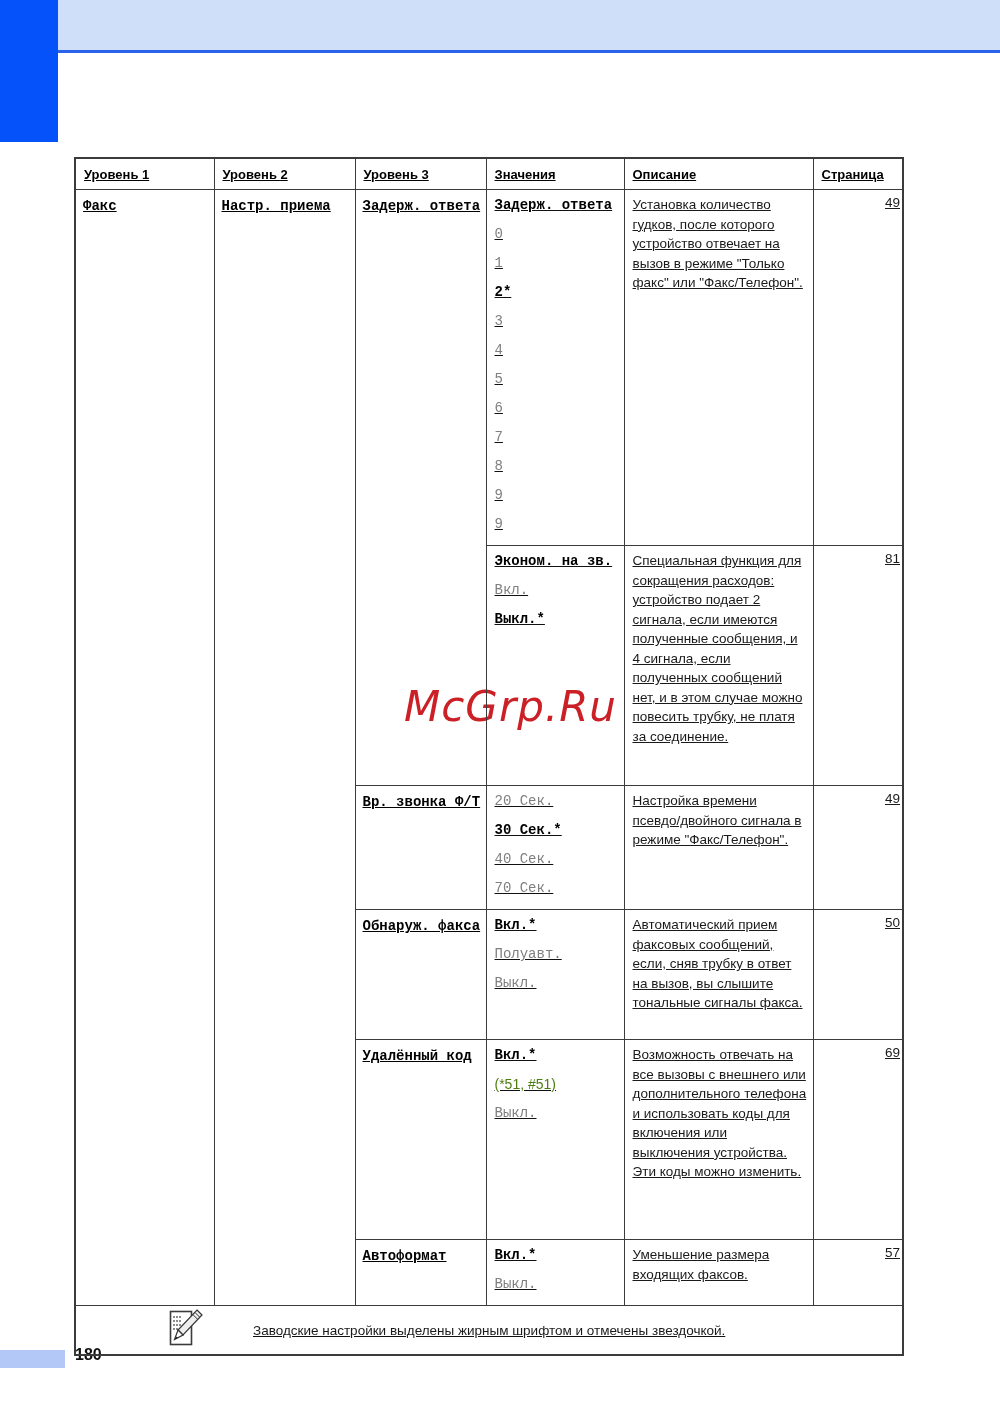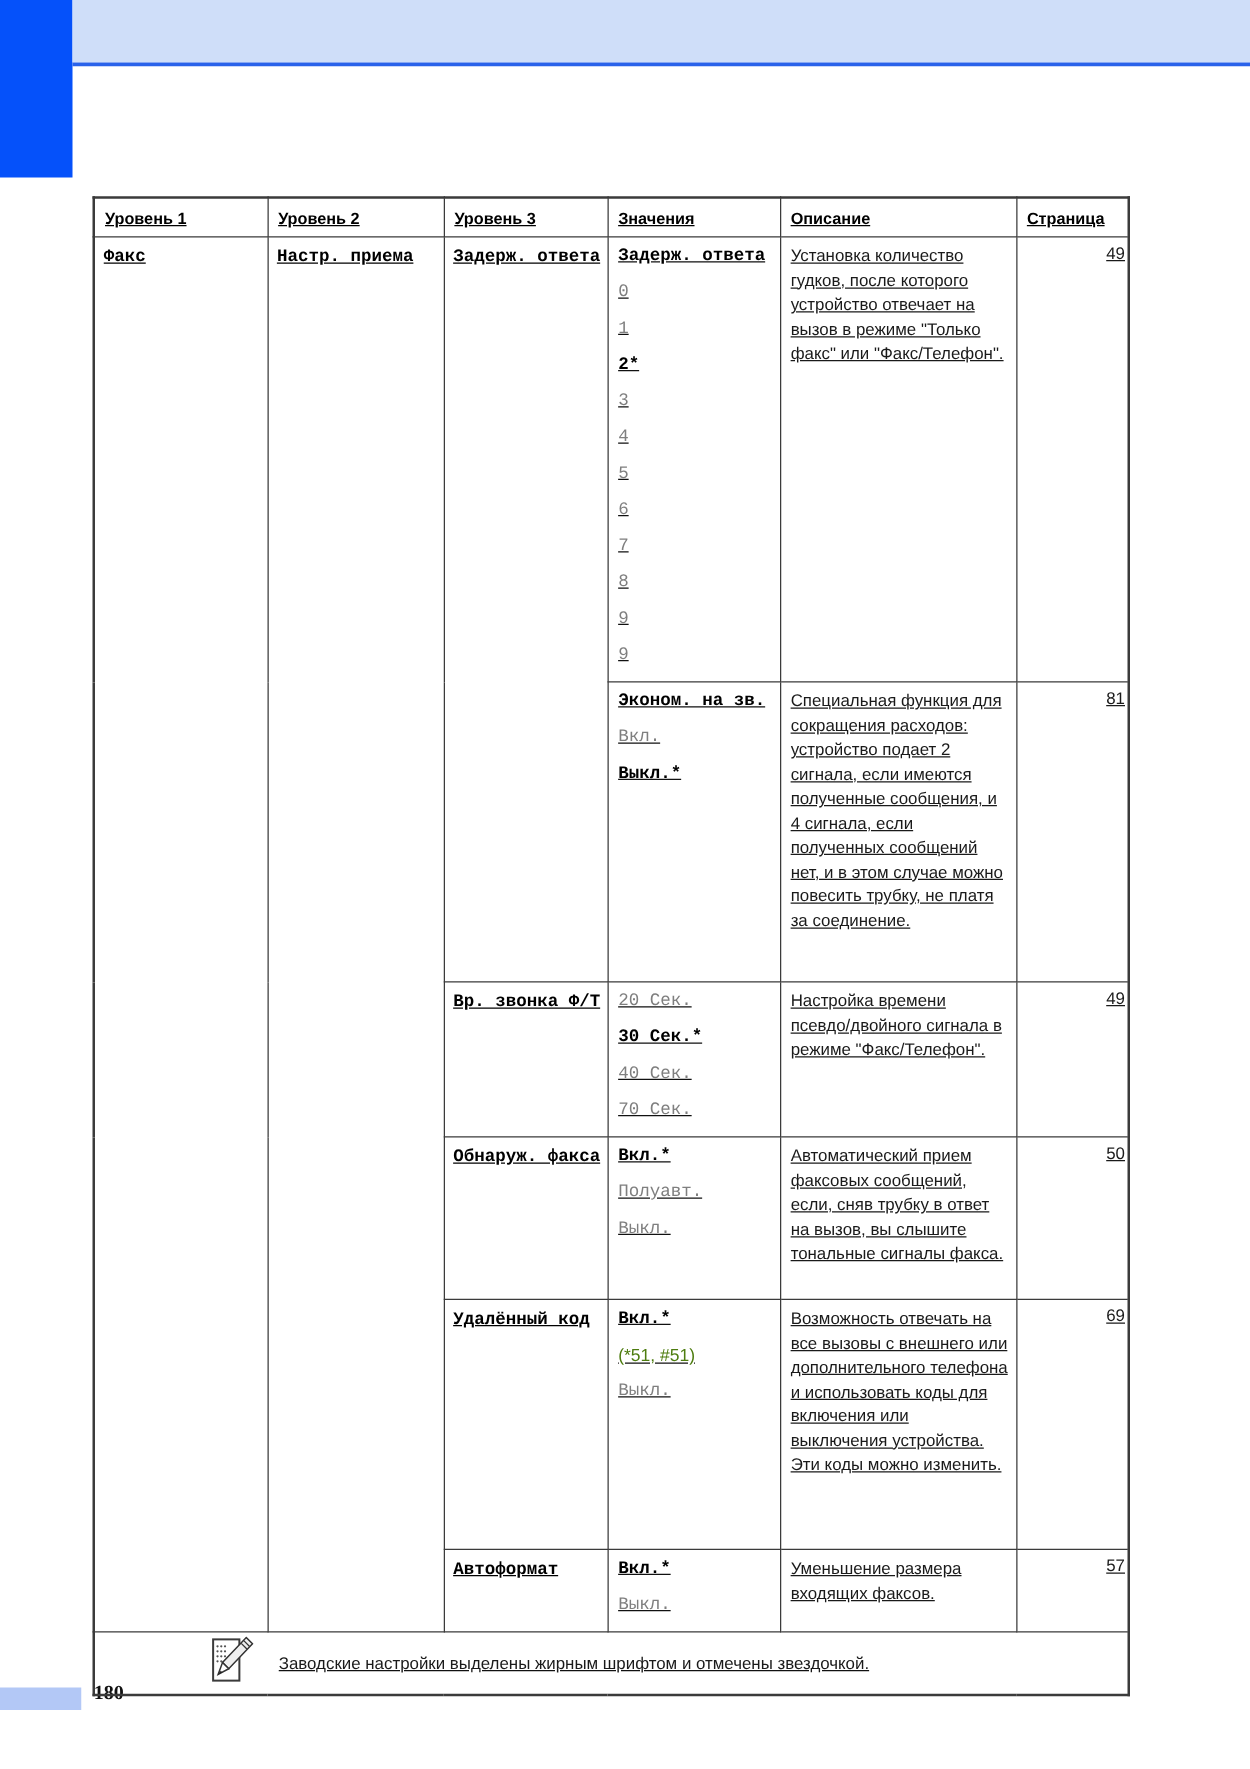--- a/index.html
+++ b/index.html
@@ -46,37 +46,38 @@
   tr.r-head{height:28px}
   tr.r1{height:350px}
   tr.r2{height:240px}
   tr.r3{height:113px}
   tr.r4{height:130px}
   tr.r5{height:200px}
   tr.r6{height:59px}
   tr.r-note{height:45px}
 
   td.note-cell{vertical-align:middle;padding:3px 6px;}
-  .note-wrap{display:flex;align-items:center;}
+  .note-wrap{display:flex;align-items:center;gap:30px;}
   .note-icon{margin-left:87px;flex:0 0 auto;}
   .note-text{margin-left:20px;font-size:13.5px;color:#1a1a1a;}
 
   
   .footer-bar{position:absolute;left:0;top:1350px;width:65px;height:18px;background:#b3c8f6;}
-  .page-number{position:absolute;left:75px;top:1346px;font-size:16px;font-weight:bold;color:#111;font-family:Liberation Serif, serif;}
+  .page-number{position:absolute;left:75px;top:1346px;font-size:16px;font-weight:bold;color:#111;}
 </style>
 </head>
 <body>
 
 <div id="page">
 
   <div class="side-block"></div>
   <div class="head-band"></div>
   <div class="head-rule"></div>
 
+  <div class="watermark">McGrp.Ru</div>
 
   <table class="menu">
     <colgroup>
       <col class="c1">
         <col class="c2">
         <col class="c3">
         <col class="c4">
         <col class="c5">
         <col class="c6">
     </colgroup>

